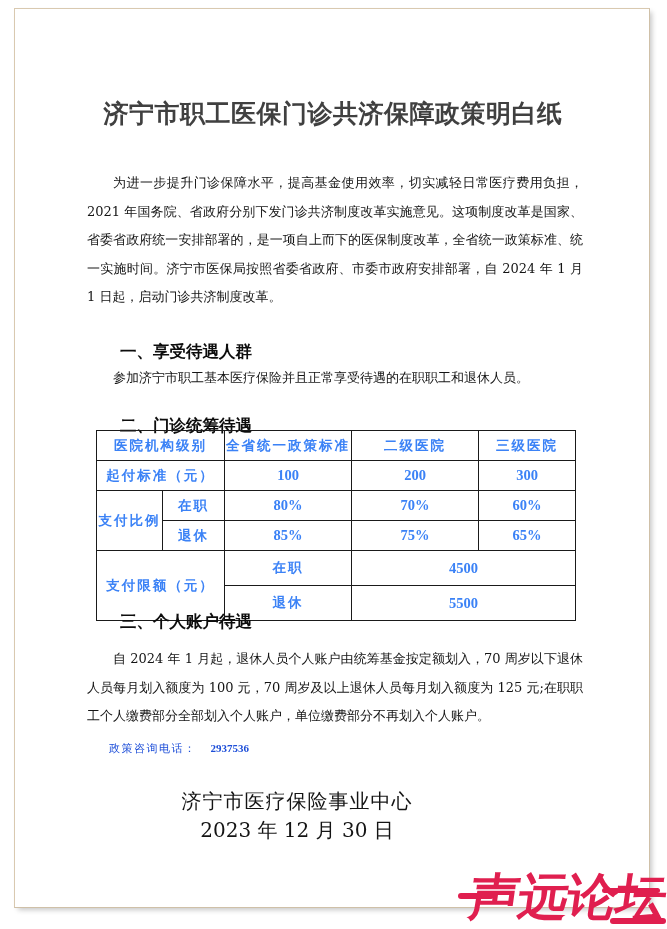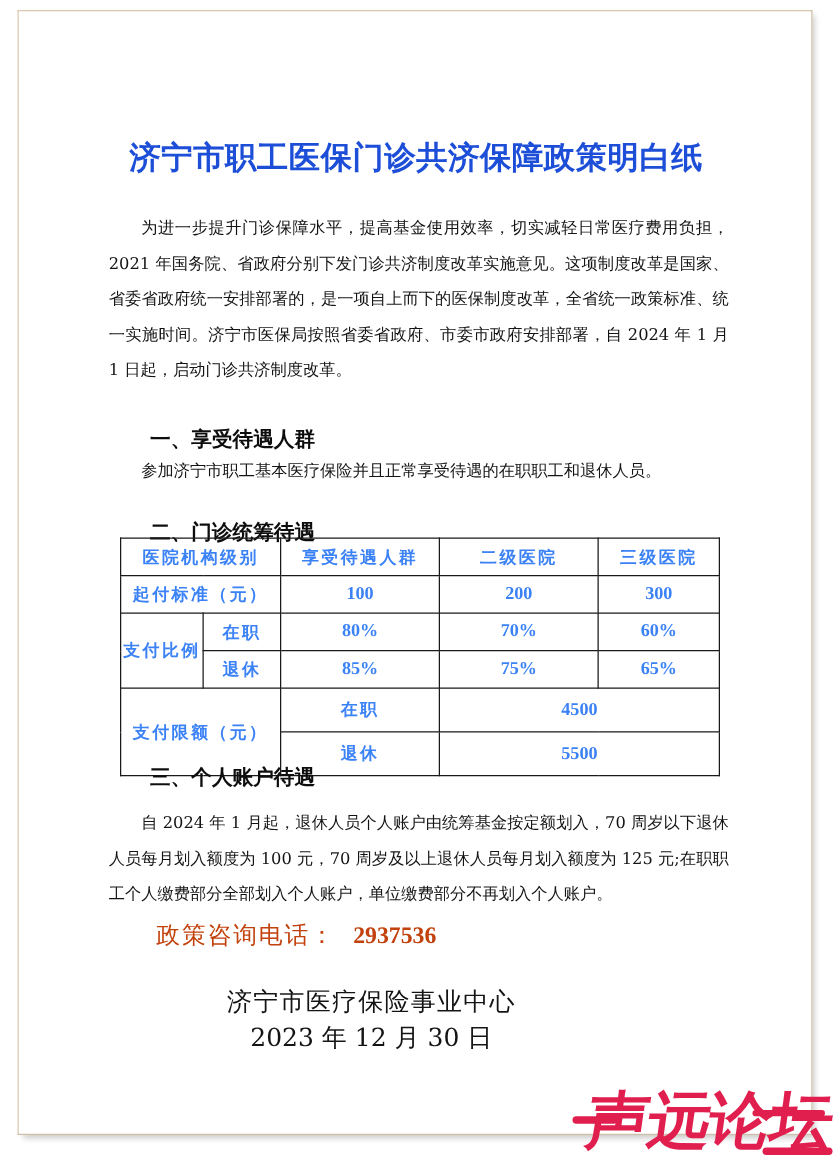--- a/index.html
+++ b/index.html
@@ -35,28 +35,28 @@
     position: absolute;
     left: 0; top: 0;
     width: 100%;
     height: 100%;
   }
 
   
   .doc-title {
     position: absolute;
     left: 0;
-    top: 100px;
+    top: 88px;
     width: 636px;
     text-align: center;
     font-family: "DejaVu Serif", "Liberation Serif", serif;
     font-weight: bold;
     font-size: 25px;
     letter-spacing: 0.5px;
-    color: #1d4ed8;
+    color: #404040;
     white-space: nowrap;
   }
 
   
   .body-block {
     position: absolute;
     left: 72px;
     width: 496px;
     font-size: 13px;
     line-height: 28.5px;
@@ -110,23 +110,23 @@
   }
   table.policy td.hdr { letter-spacing: 2px; }
   table.policy td.rowlab { letter-spacing: 2px; }
   table.policy td.tall { height: 34px; }
 
   
   .contact-line {
     position: absolute;
     left: 72px;
     width: 496px;
-    font-size: 19px;
+    font-size: 11px;
     line-height: 28px;
-    color: #c2410c;
+    color: #1d4ed8;
     text-indent: 2em;
     letter-spacing: 1.5px;
     font-family: "DejaVu Serif", "Liberation Serif", serif;
   }
   .contact-line .phone {
     letter-spacing: 0;
     margin-left: 14px;
     font-family: "Liberation Serif", "DejaVu Serif", serif;
     font-weight: bold;
   }
@@ -184,21 +184,21 @@
         <colgroup>
           <col style="width:66px">
           <col style="width:62px">
           <col style="width:127px">
           <col style="width:127px">
           <col style="width:97px">
         </colgroup>
         <tbody>
           <tr>
             <td class="hdr" colspan="2">医院机构级别</td>
-            <td class="hdr">享受待遇人群</td>
+            <td class="hdr">全省统一政策标准</td>
             <td class="hdr">二级医院</td>
             <td class="hdr">三级医院</td>
           </tr>
 
           <tr>
             <td class="rowlab" colspan="2">起付标准（元）</td>
             <td class="num">100</td>
             <td class="num">200</td>
             <td class="num">300</td>
           </tr>

